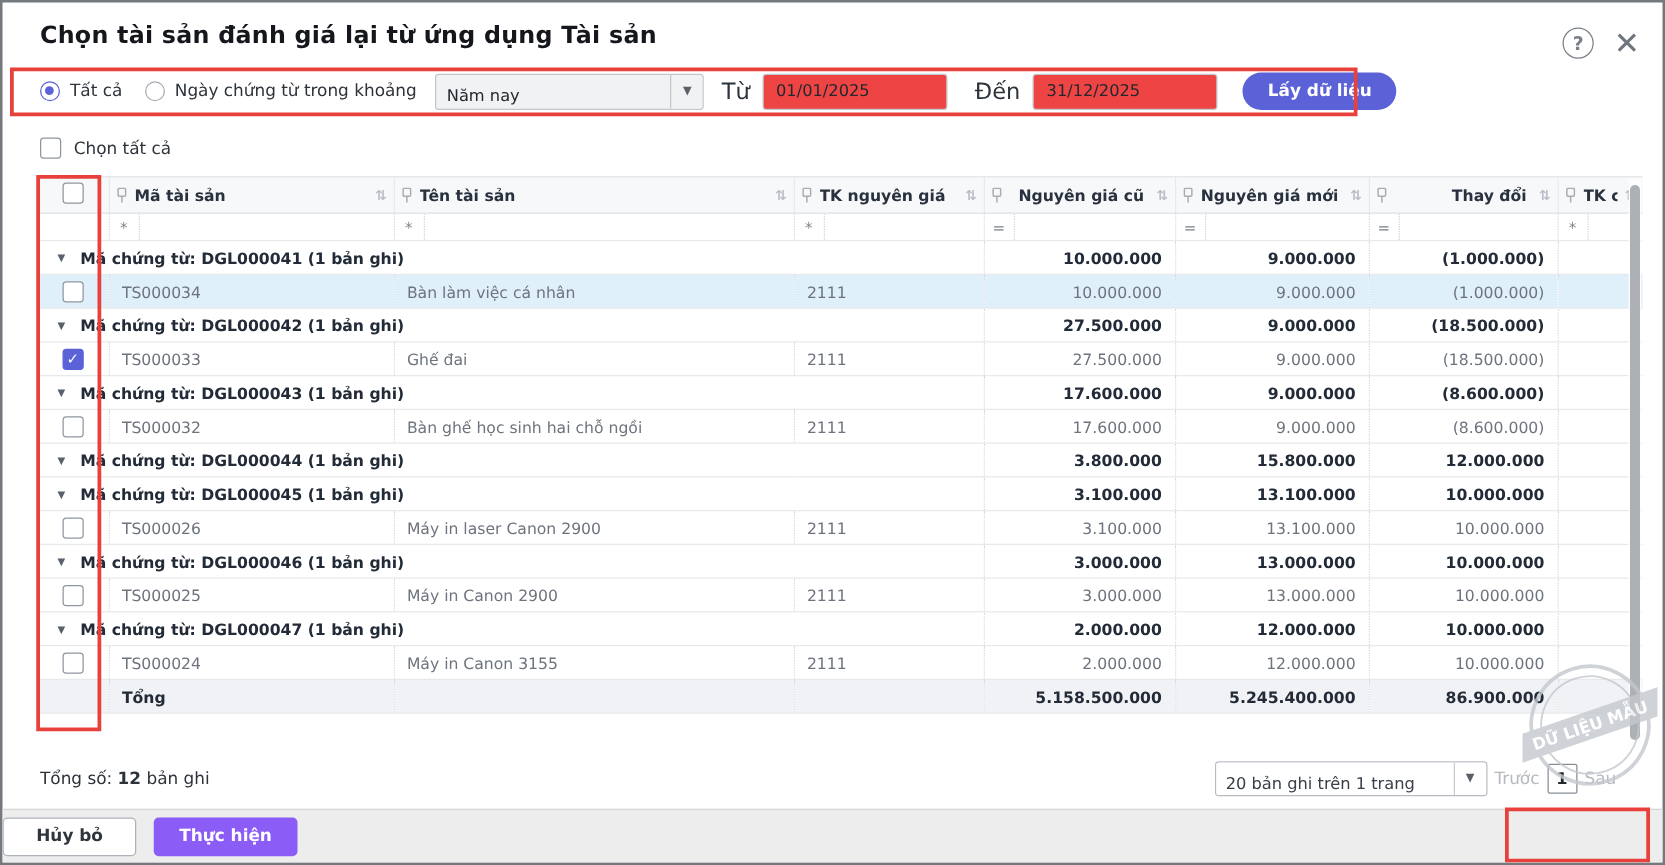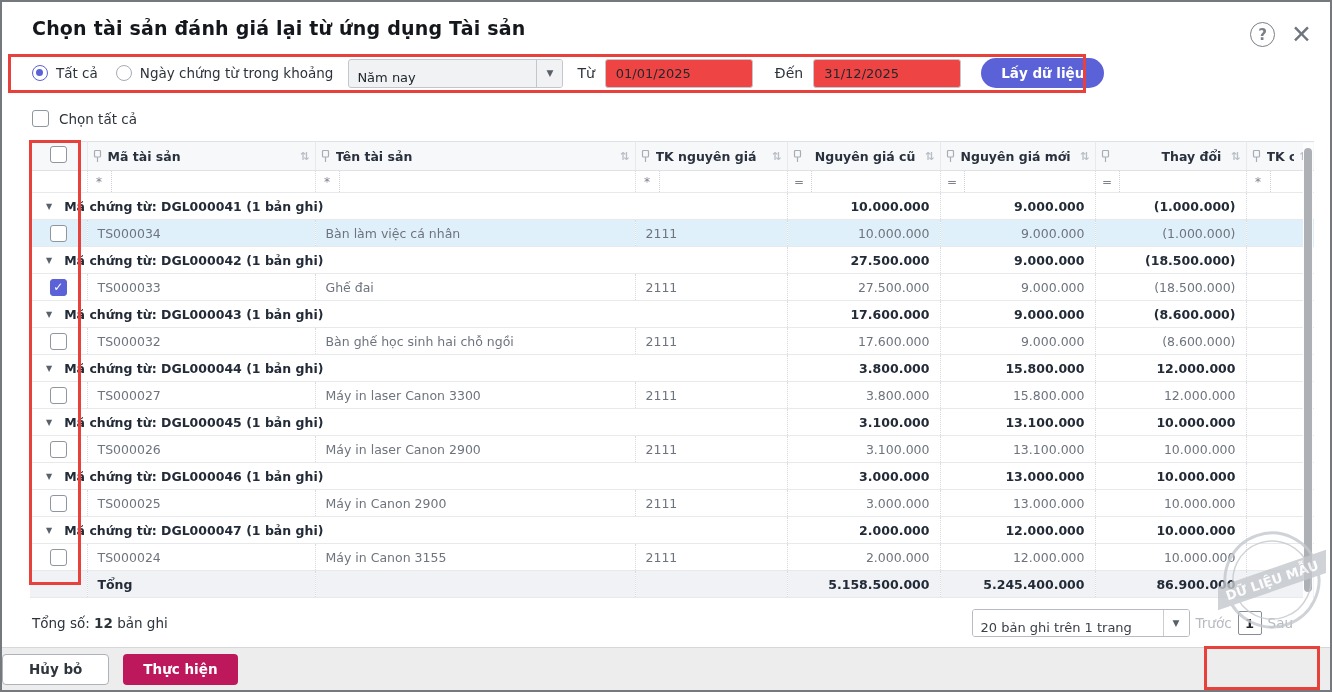--- a/index.html
+++ b/index.html
@@ -18,21 +18,21 @@
   .filter-bar { position: absolute; left: 30px; top: 56px; height: 30px; display: flex; align-items: center; }
   .radio-opt { display: flex; align-items: center; gap: 8px; font-size: 13.5px; color: #2d333b; cursor: pointer; }
   .radio { width: 16px; height: 16px; border-radius: 50%; border: 1.5px solid #a6abb3; background: #fff; position: relative; flex: 0 0 auto; }
   .radio.on { border-color: #5b61d6; }
   .radio.on::after { content: ""; position: absolute; left: 3px; top: 3px; width: 7px; height: 7px; border-radius: 50%; background: #5b61d6; }
   .selectbox { display: flex; align-items: stretch; width: 215px; height: 29px; border: 1px solid #c3c7cc;
                border-radius: 3px; background: #f1f2f4; overflow: hidden; cursor: pointer; }
   .selectbox .val { flex: 1; font-size: 13px; color: #23282e; padding: 10px 8px; white-space: nowrap; overflow: hidden; }
   .selectbox .arr { width: 26px; border-left: 1px solid #c3c7cc; display: flex; align-items: center; justify-content: center;
                     color: #5a6068; font-size: 9px; background: #f1f2f4; }
-  .flabel { font-size: 14px; color: #2d333b; }
+  .flabel { font-size: 18px; color: #2d333b; }
   .dateinput { width: 148px; height: 29px; border: 1px solid #c3c7cc; border-radius: 3px; background: #ef4444;
                font-family: inherit; font-size: 13px; color: #23282e; padding: 0 10px; }
   .btn-getdata { height: 30px; padding: 0 20px; border: none; border-radius: 15px; background: #5b61d6; color: #fff;
                  font-family: inherit; font-size: 13.5px; font-weight: bold; cursor: pointer; }
 
   
   .select-all { position: absolute; left: 30px; top: 108px; display: flex; align-items: center; gap: 10px;
                 font-size: 13.5px; color: #2d333b; cursor: pointer; }
   .cb { width: 17px; height: 17px; border: 1px solid #8f969e; border-radius: 3px; background: #fff;
         display: inline-flex; align-items: center; justify-content: center; flex: 0 0 auto; }
@@ -85,21 +85,21 @@
   .pagesize .arr { background: #fff; border-left: 1px solid #c9ccd1; }
   .pnav { font-size: 13.5px; color: #b6bac0; cursor: default; }
   .pnum { width: 24px; height: 24px; border: 1px solid #878d95; border-radius: 2px; display: flex; align-items: center;
           justify-content: center; font-size: 13px; font-weight: bold; color: #23282e; }
 
   
   .footer { position: absolute; left: 0; top: 645px; width: 100%; height: 43px; background: #ededee;
             border-top: 1px solid #d6d7d9; display: flex; align-items: center; justify-content: flex-start; gap: 14px; padding-right: 22px; }
   .btn-cancel { height: 31px; padding: 0 26px; background: #fff; border: 1px solid #aeb3b9; border-radius: 4px;
                 font-family: inherit; font-size: 13.5px; font-weight: bold; color: #2f353c; cursor: pointer; }
-  .btn-submit { height: 31px; padding: 0 20px; background: #be185d; border: none; border-radius: 4px;
+  .btn-submit { height: 31px; padding: 0 20px; background: #8b5cf6; border: none; border-radius: 4px;
                 font-family: inherit; font-size: 13.5px; font-weight: bold; color: #fff; cursor: pointer; }
 
   
   .anno { position: absolute; border: 3px solid #e8403a; pointer-events: none; z-index: 40; }
   .anno-filter { left: 6px; top: 52px; width: 1078px; height: 39px; }
   .anno-checkcol { left: 27px; top: 138px; width: 52px; height: 445px; }
   .anno-submit { left: 1202px; top: 644px; width: 116px; height: 44px; }
 
   
   .stamp { position: absolute; left: 1216px; top: 524px; z-index: 30; opacity: .8; pointer-events: none; }
@@ -337,30 +337,20 @@
             <div class="gwrap">
               <span class="expander">▼</span>
               <span>Mã chứng từ: DGL000044 (1 bản ghi)</span>
             </div>
           </td>
           <td class="num">3.800.000</td>
           <td class="num">15.800.000</td>
           <td class="num">12.000.000</td>
           <td></td>
         </tr>
-        <tr class="detail">
-          <td class="cbcell"><span class="cb"></span></td>
-          <td>TS000027</td>
-          <td>Máy in laser Canon 3300</td>
-          <td>2111</td>
-          <td class="num">3.800.000</td>
-          <td class="num">15.800.000</td>
-          <td class="num">12.000.000</td>
-          <td></td>
-        </tr>
         <tr class="group">
           <td class="glabel-cell" colspan="4">
             <div class="gwrap">
               <span class="expander">▼</span>
               <span>Mã chứng từ: DGL000045 (1 bản ghi)</span>
             </div>
           </td>
           <td class="num">3.100.000</td>
           <td class="num">13.100.000</td>
           <td class="num">10.000.000</td>

